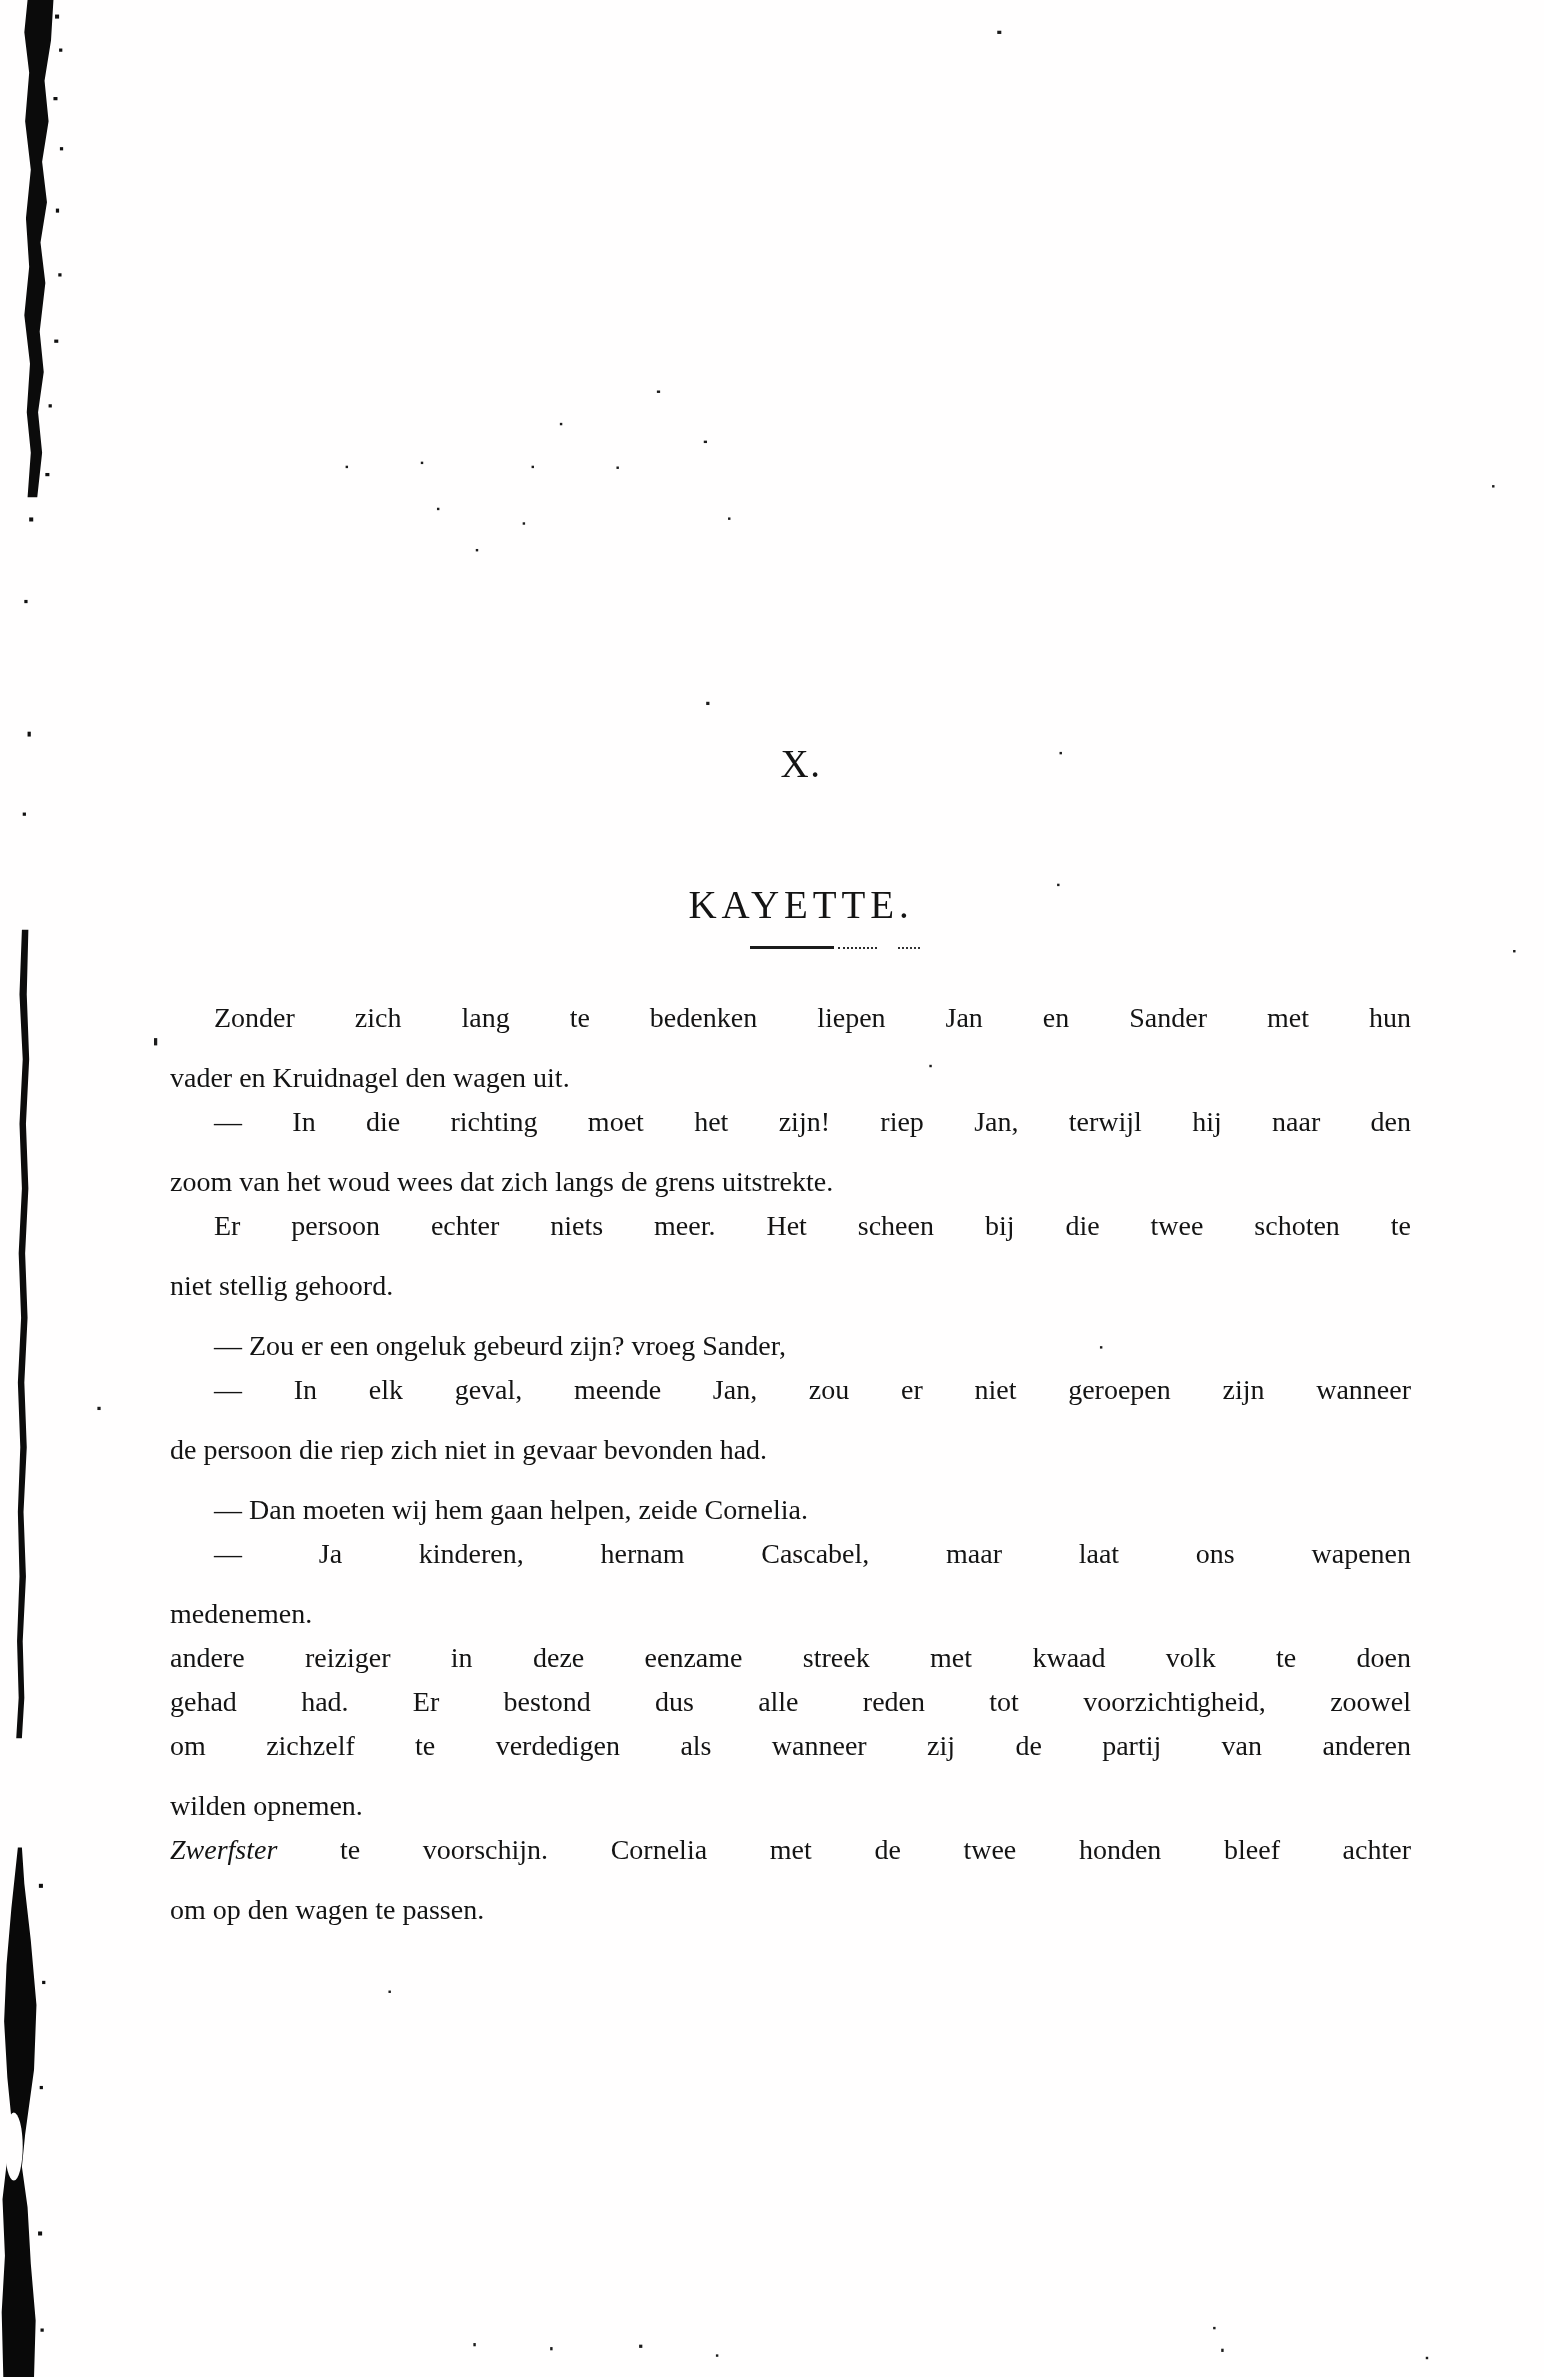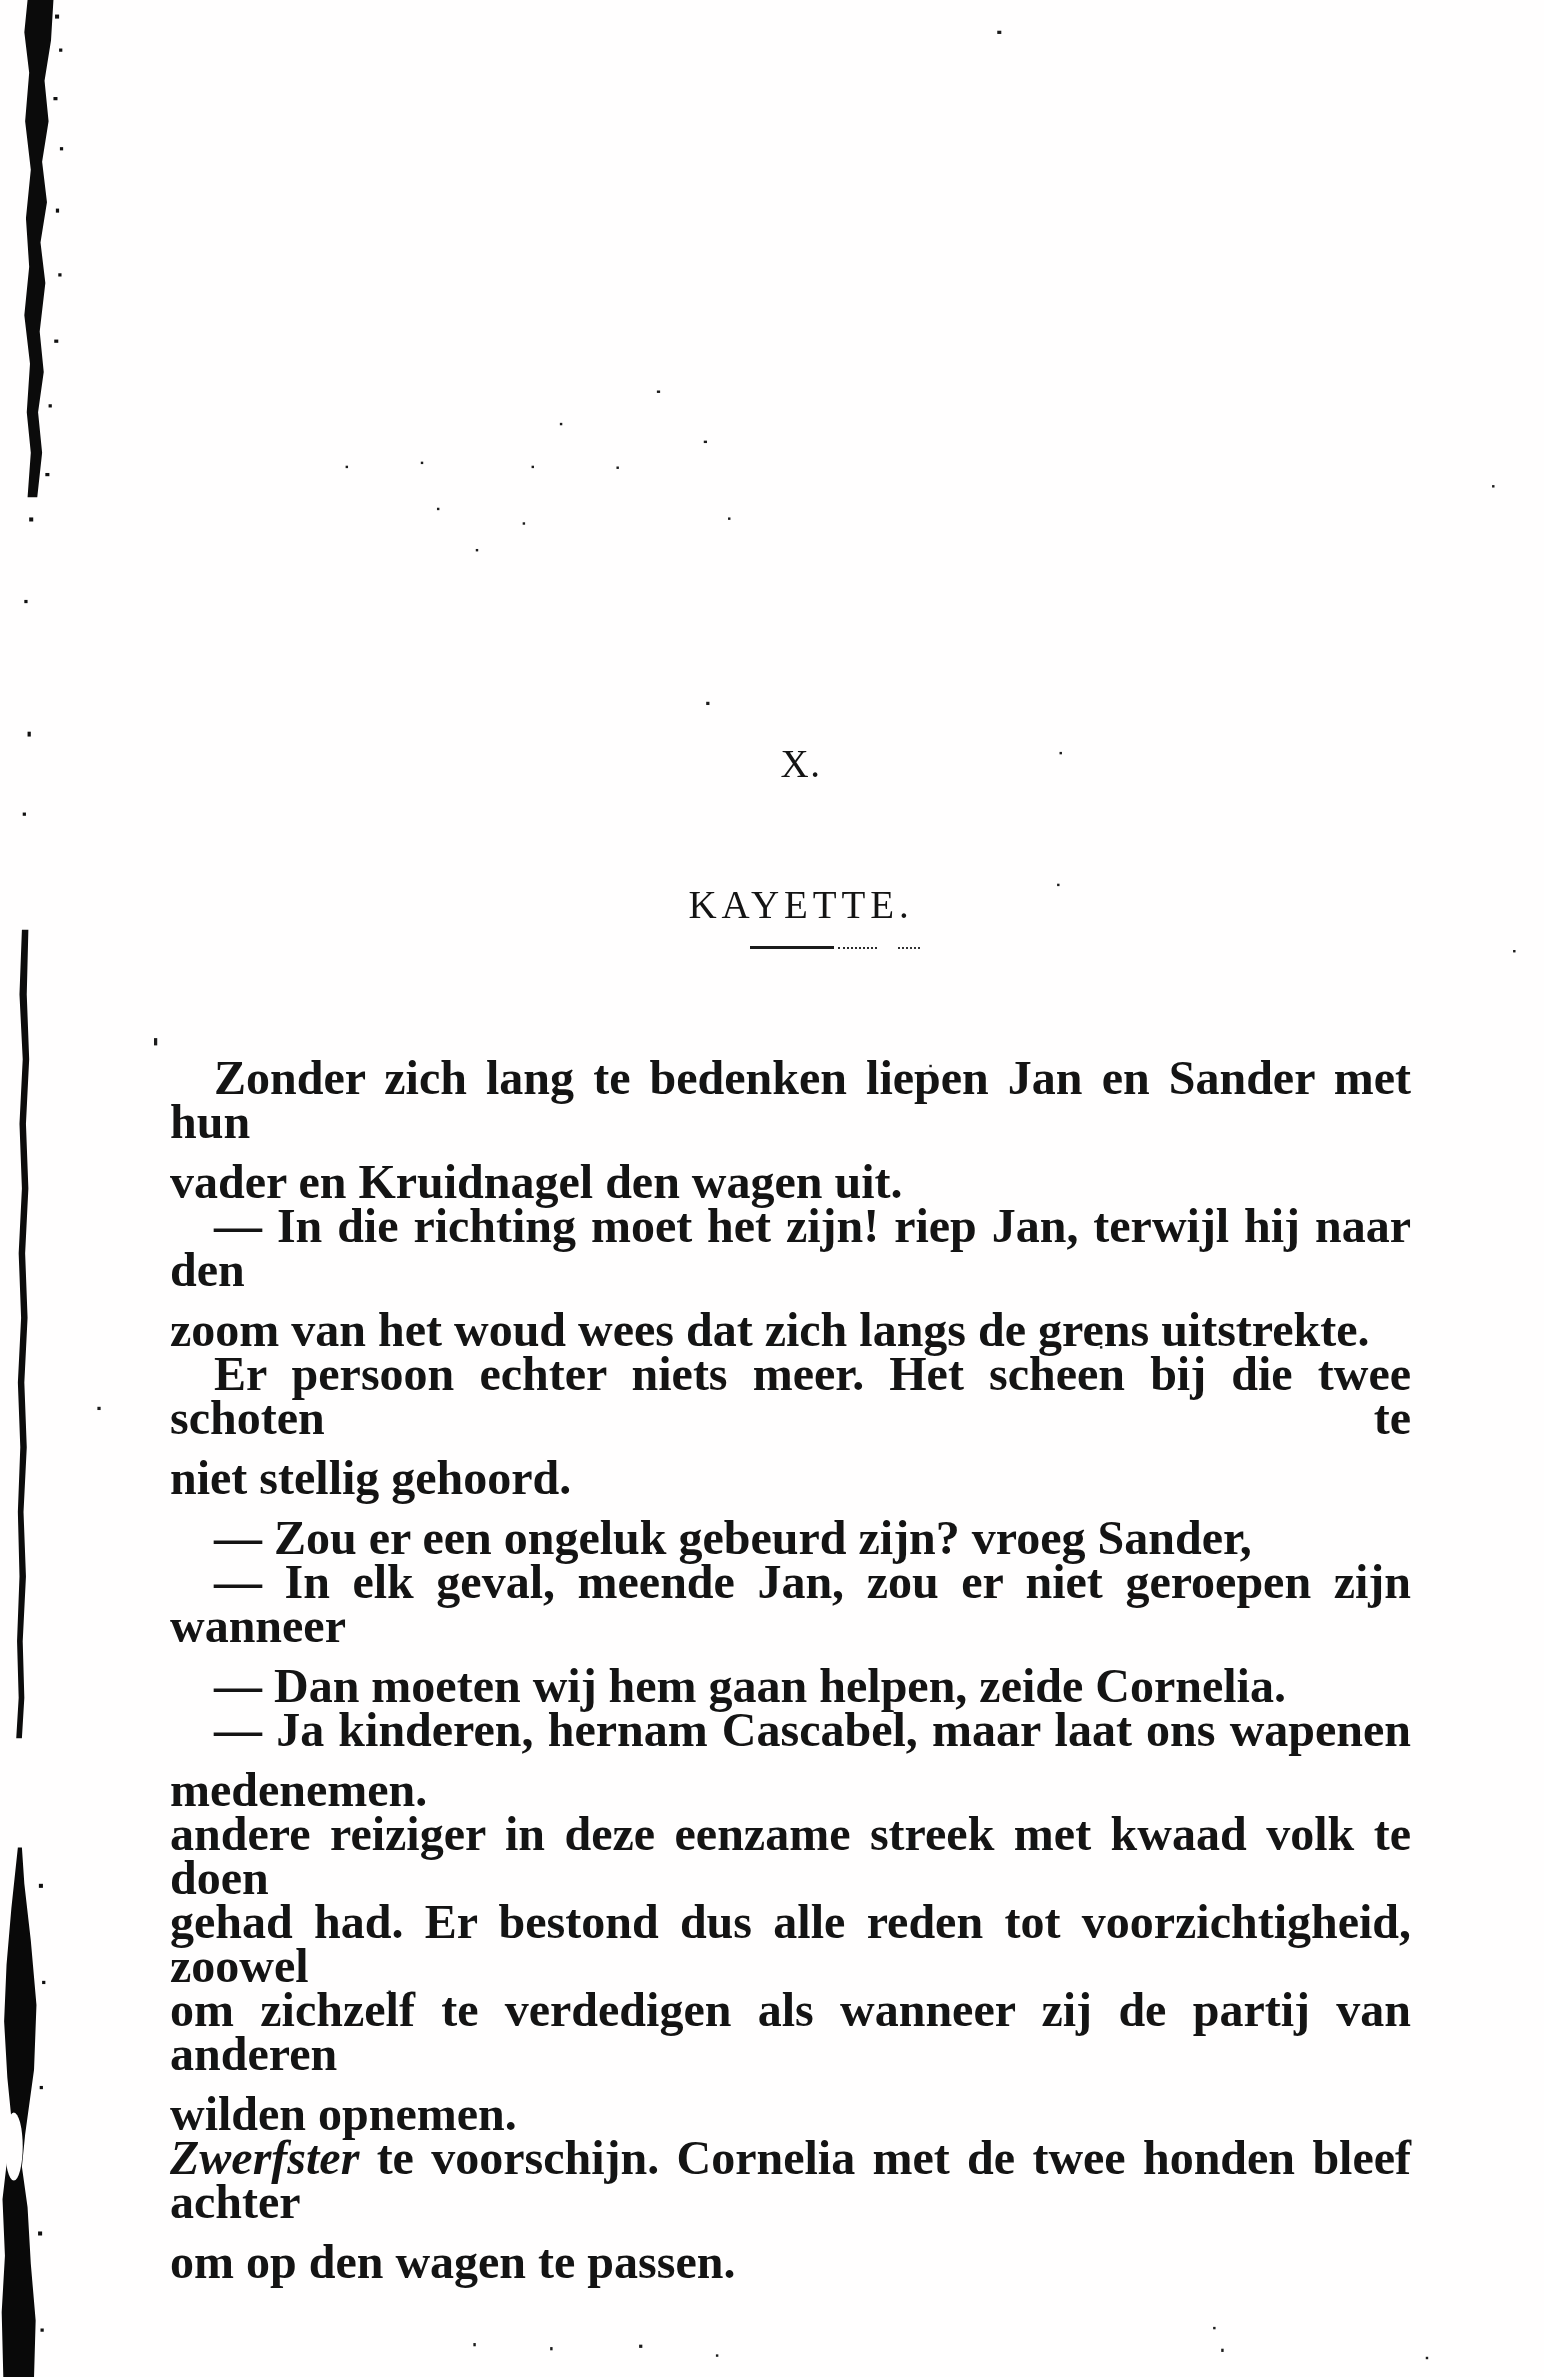--- a/index.html
+++ b/index.html
@@ -18,22 +18,22 @@
     text-align:center; font-size:39px; letter-spacing:4.9px;margin-top:44px;
   }
   .separator {
     position:absolute; top:946px; left:750px; width:170px; height:3.2px;
     display:flex; align-items:center;
   }
   .separator .seg-solid   { width:91px; height:2.4px; background:#1b1b1b; }
   .separator .seg-dotted  { width:42px; height:0; border-top:2.4px dotted #2a2a2a; margin-left:4.9px; }
   .separator .seg-dotted2 { width:24px; height:0; border-top:2.4px dotted #333; margin-left:21px; }
   .body-text {
-    position:absolute; top:1056px; left:170px; width:1241px;
-    font-size:48px; line-height:44px;font-weight:bold;
+    position:absolute; top:996px; left:170px; width:1241px;
+    font-size:28px; line-height:44px;
   }
   .line { text-align:justify; text-align-last:justify; }
   .line.indent { text-indent:44px; }
   .line.last { text-align-last:left;margin-top:16px; }
   .it { font-style:italic; }
   .artifacts { position:absolute; left:0; top:0; pointer-events:none; }
 </style>
 </head>
 <body>
 
@@ -115,20 +115,21 @@
 
   <div class="body-text">
       <div class="line indent"><span>Zonder zich lang te bedenken liepen Jan en Sander met hun</span></div>
       <div class="line last"><span>vader en Kruidnagel den wagen uit.</span></div>
       <div class="line indent"><span>— In die richting moet het zijn! riep Jan, terwijl hij naar den</span></div>
       <div class="line last"><span>zoom van het woud wees dat zich langs de grens uitstrekte.</span></div>
       <div class="line indent"><span>Er persoon echter niets meer. Het scheen bij die twee schoten te</span></div>
       <div class="line last"><span>niet stellig gehoord.</span></div>
       <div class="line indent last"><span>— Zou er een ongeluk gebeurd zijn? vroeg Sander,</span></div>
       <div class="line indent"><span>— In elk geval, meende Jan, zou er niet geroepen zijn wanneer</span></div>
+      <div class="line last"><span>de persoon die riep zich niet in gevaar bevonden had.</span></div>
       <div class="line indent last"><span>— Dan moeten wij hem gaan helpen, zeide Cornelia.</span></div>
       <div class="line indent"><span>— Ja kinderen, hernam Cascabel, maar laat ons wapenen</span></div>
       <div class="line last"><span>medenemen.</span></div>
       <div class="line"><span>andere reiziger in deze eenzame streek met kwaad volk te doen</span></div>
       <div class="line"><span>gehad had. Er bestond dus alle reden tot voorzichtigheid, zoowel</span></div>
       <div class="line"><span>om zichzelf te verdedigen als wanneer zij de partij van anderen</span></div>
       <div class="line last"><span>wilden opnemen.</span></div>
       <div class="line"><span class="it">Zwerfster</span><span> te voorschijn. Cornelia met de twee honden bleef achter</span></div>
       <div class="line last"><span>om op den wagen te passen.</span></div>
     </div>

